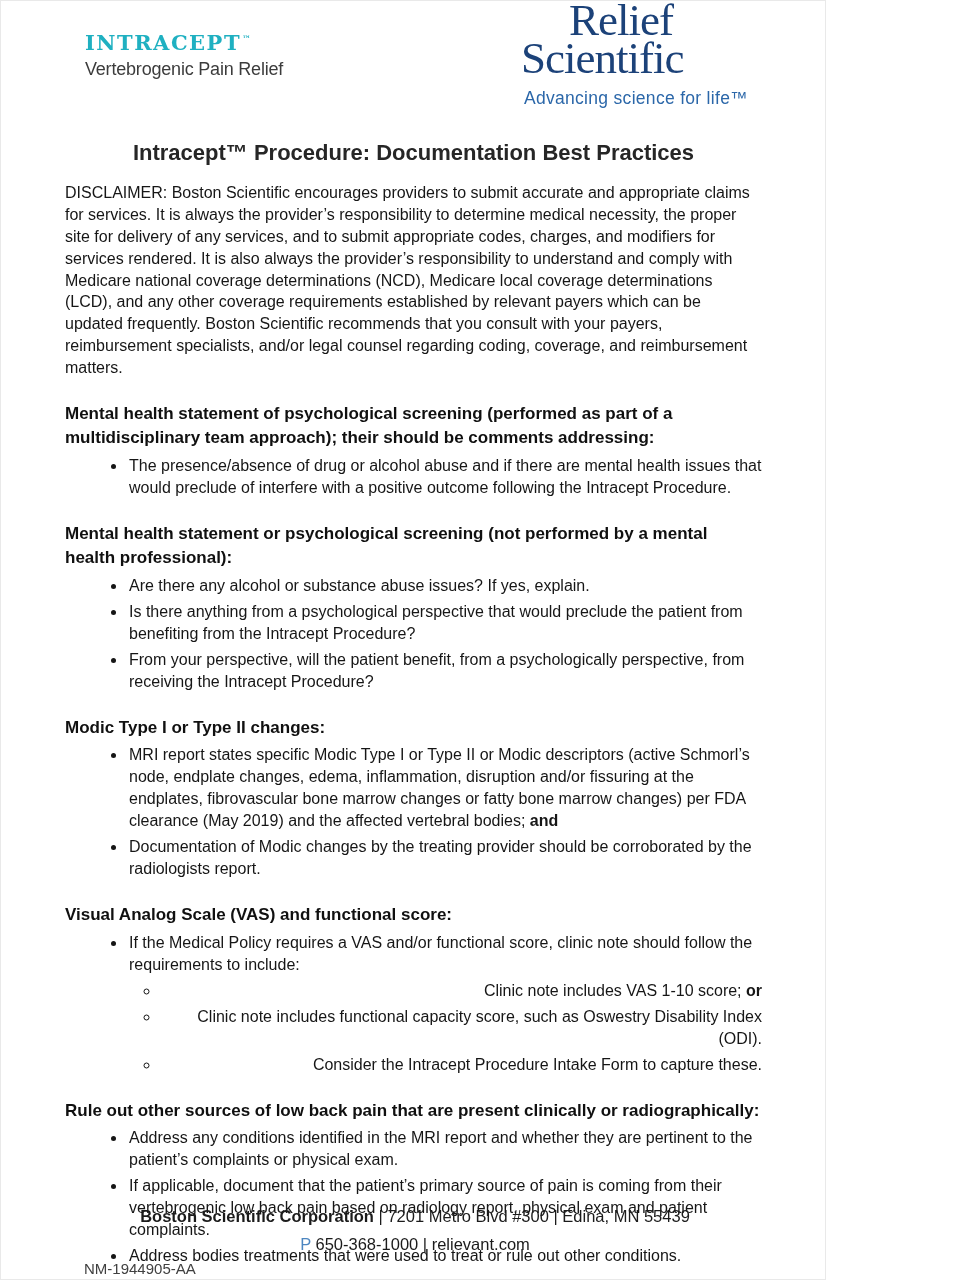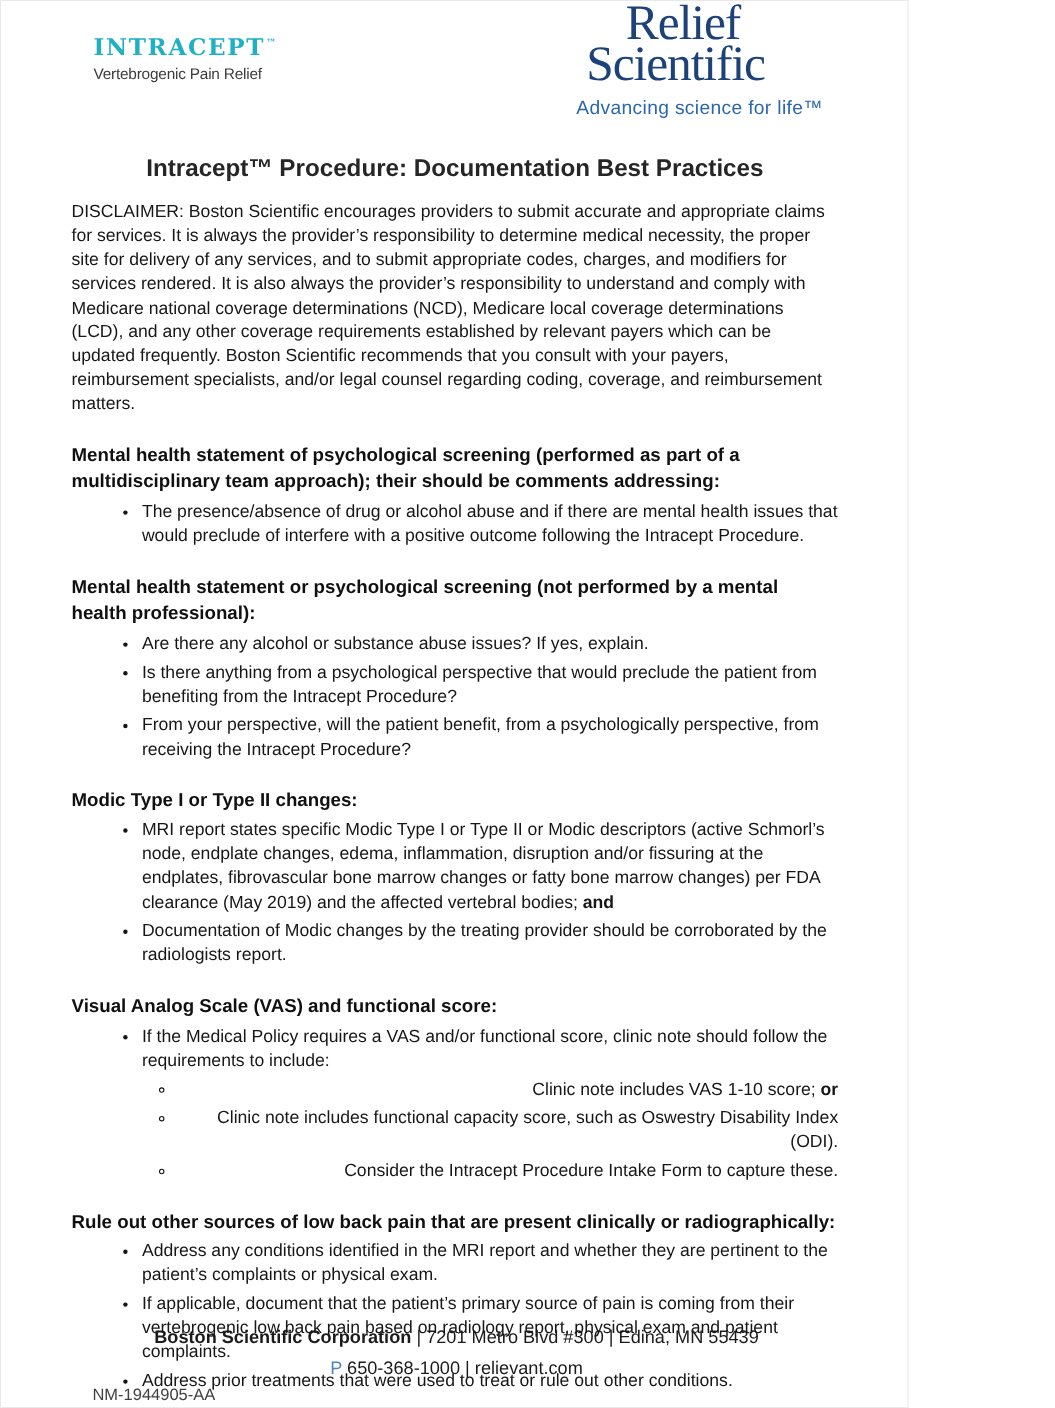--- a/index.html
+++ b/index.html
@@ -16,29 +16,29 @@
   }
   
   header{display:flex;justify-content:space-between;align-items:flex-start;}
   .intracept-logo{margin:30px 0 0 20px;}
   .intracept-wordmark{
     font-family:"DejaVu Serif",serif;font-weight:bold;
     font-size:21px;letter-spacing:1.5px;color:var(--teal,#1FB0C1);
     white-space:nowrap;
   }
   .intracept-wordmark sup{font-size:9px;letter-spacing:0;margin-left:1px;}
-  .intracept-tagline{font-size:14px;color:#3c3c3c;margin-top:4px;letter-spacing:-0.2px;}
+  .intracept-tagline{font-size:18px;color:#3c3c3c;margin-top:4px;letter-spacing:-0.2px;}
   .bsc-logo{margin:2px 14px 0 0;}
   .bsc-word1{
     font-family:"Liberation Serif",serif;font-size:45px;line-height:0.8;
     padding-left:48px;color:var(--navy,#1C4279);letter-spacing:-1px;
   }
   .bsc-word2{
     font-family:"Liberation Serif",serif;font-size:45px;line-height:0.92;
-    color:var(--navy,#1C4279);letter-spacing:-1px;margin-left:12px;
+    color:var(--navy,#1C4279);letter-spacing:-1px;
   }
   .bsc-tagline{
     font-size:17.5px;color:var(--bsc-blue,#2B67A9);
     margin-top:9px;padding-left:3px;letter-spacing:0.3px;
   }
   
   .page-title{
     font-size:22px;font-weight:bold;text-align:center;
     margin:29px 0 0;color:#262626;line-height:30px;
   }
@@ -108,21 +108,21 @@
               <li>Clinic note includes functional capacity score, such as Oswestry Disability Index (ODI).</li>
               <li>Consider the Intracept Procedure Intake Form to capture these.</li>
             </ul></li>
         </ul>
       </section>
       <section>
         <h2 class="section-heading">Rule out other sources of low back pain that are present clinically or radiographically:</h2>
         <ul class="bullets">
           <li>Address any conditions identified in the MRI report and whether they are pertinent to the patient’s complaints or physical exam.</li>
           <li>If applicable, document that the patient’s primary source of pain is coming from their vertebrogenic low back pain based on radiology report, physical exam and patient complaints.</li>
-          <li>Address prior treatments that were used to treat or rule out other conditions.</li>
+          <li>Address bodies treatments that were used to treat or rule out other conditions.</li>
         </ul>
       </section>
     </div>
 
   <footer>
     <div><b>Boston Scientific Corporation</b> <span>| 7201 Metro Blvd #300 | Edina, MN 55439</span></div>
     <div><span class="p-blue">P</span> <span>650-368-1000 | relievant.com</span></div>
   </footer>
 
   <div class="doc-code">NM-1944905-AA</div>

